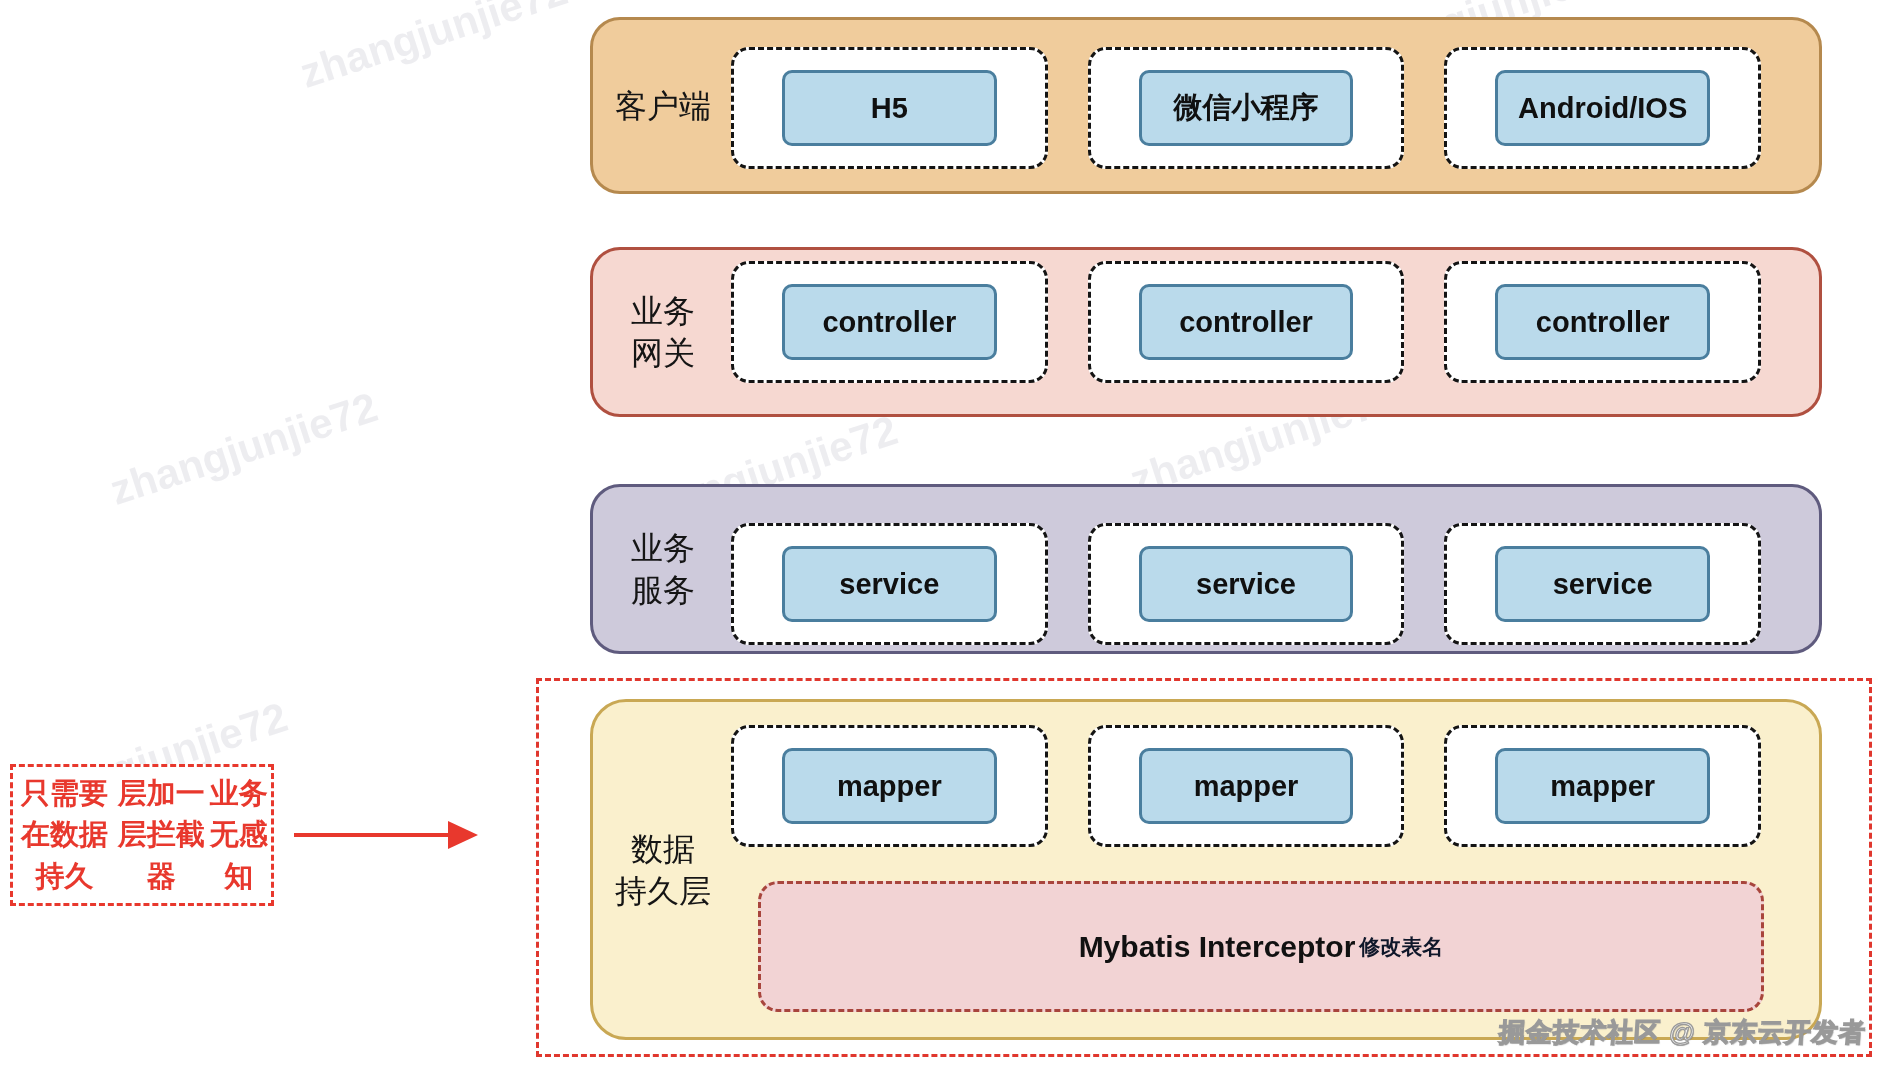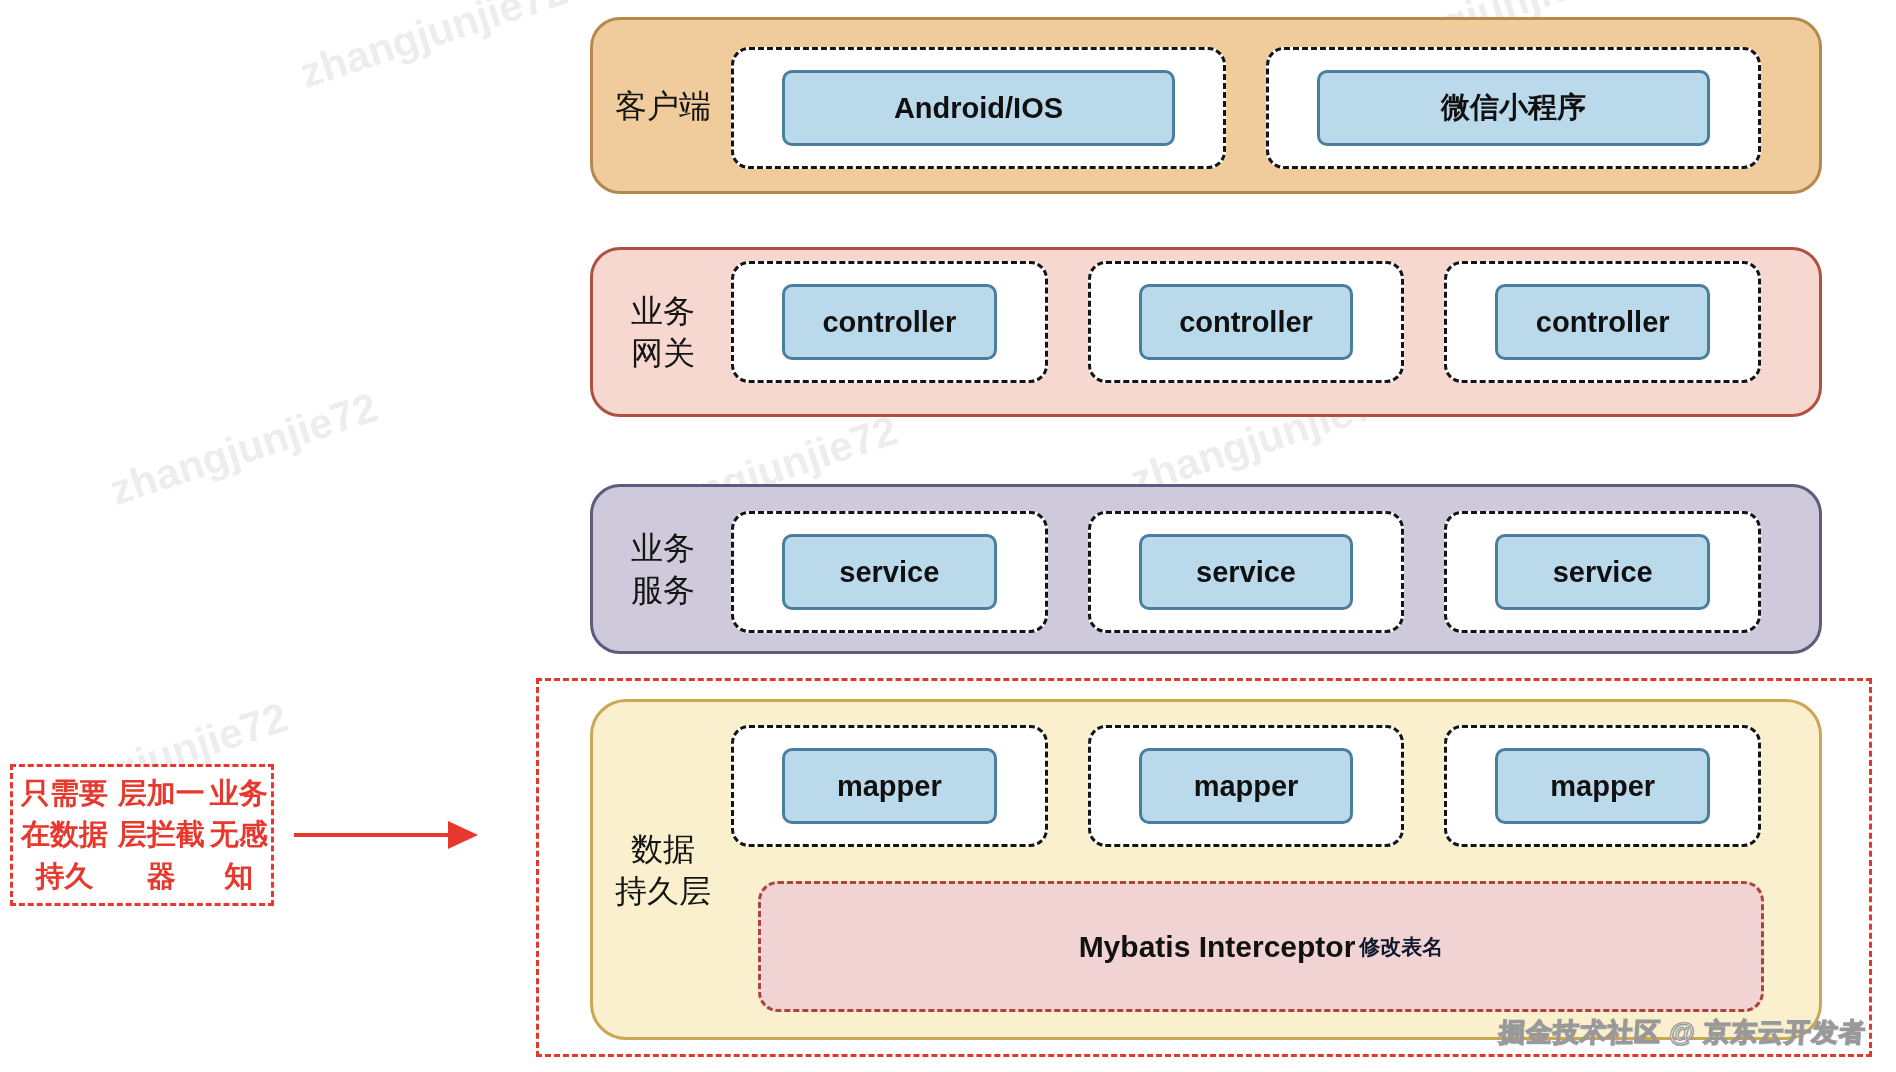--- a/index.html
+++ b/index.html
@@ -15,21 +15,21 @@
   .band-service { top:484px; height:170px; }
   .band-data    { top:699px; height:341px; border-radius:36px; }
 
   .band-label { position:absolute; left:0; width:140px; top:50%;
                 transform:translateY(-50%); text-align:center;
                 font-size:32px; font-weight:normal; color:#151515; line-height:1.32; }
 
   .band-nodes { position:absolute; left:138px; right:58px; display:flex; gap:40px; }
   .band-client  .band-nodes { top:27px; height:122px; }
   .band-gateway .band-nodes { top:11px; height:122px; }
-  .band-service .band-nodes { top:24px; height:122px; }
+  .band-service .band-nodes { top:36px; height:122px; }
   .band-data    .band-nodes { top:23px; height:122px; }
 
   .node-slot { flex:1; background:#ffffff; border:3px dashed #141414;
                border-radius:18px; padding:20px 48px; }
   .node-box  { height:100%; border-radius:10px; border:3px solid #4a7e9e;
                background:#badaeb; display:flex; align-items:center; justify-content:center;
                font-size:29px; font-weight:bold; color:#101010; }
 
   
   .interceptor { position:absolute; left:165px; right:55px; top:179px; height:131px;
@@ -76,24 +76,27 @@
   <span class="wm" style="left:15px; top:735px;">zhangjunjie72</span>
 
   <div class="highlight-rect"></div>
 
   <div class="band band-client" style="background: rgb(240, 204, 156); border-color: rgb(181, 137, 78);">
     <div class="band-label">
       <div>客户端</div>
     </div>
     <div class="band-nodes">
         <div class="node-slot">
-          <div class="node-box" style="background: rgb(186, 218, 235); border-color: rgb(74, 126, 158);">Android/IOS</div>
+          <div class="node-box" style="background: rgb(186, 218, 235); border-color: rgb(74, 126, 158);">H5</div>
         </div>
         <div class="node-slot">
           <div class="node-box" style="background: rgb(186, 218, 235); border-color: rgb(74, 126, 158);">微信小程序</div>
+        </div>
+        <div class="node-slot">
+          <div class="node-box" style="background: rgb(186, 218, 235); border-color: rgb(74, 126, 158);">Android/IOS</div>
         </div>
       </div>
   </div>
 
   <div class="band band-gateway" style="background: rgb(246, 216, 209); border-color: rgb(176, 80, 64);">
     <div class="band-label">
       <div>业务</div>
       <div>网关</div>
     </div>
     <div class="band-nodes">

